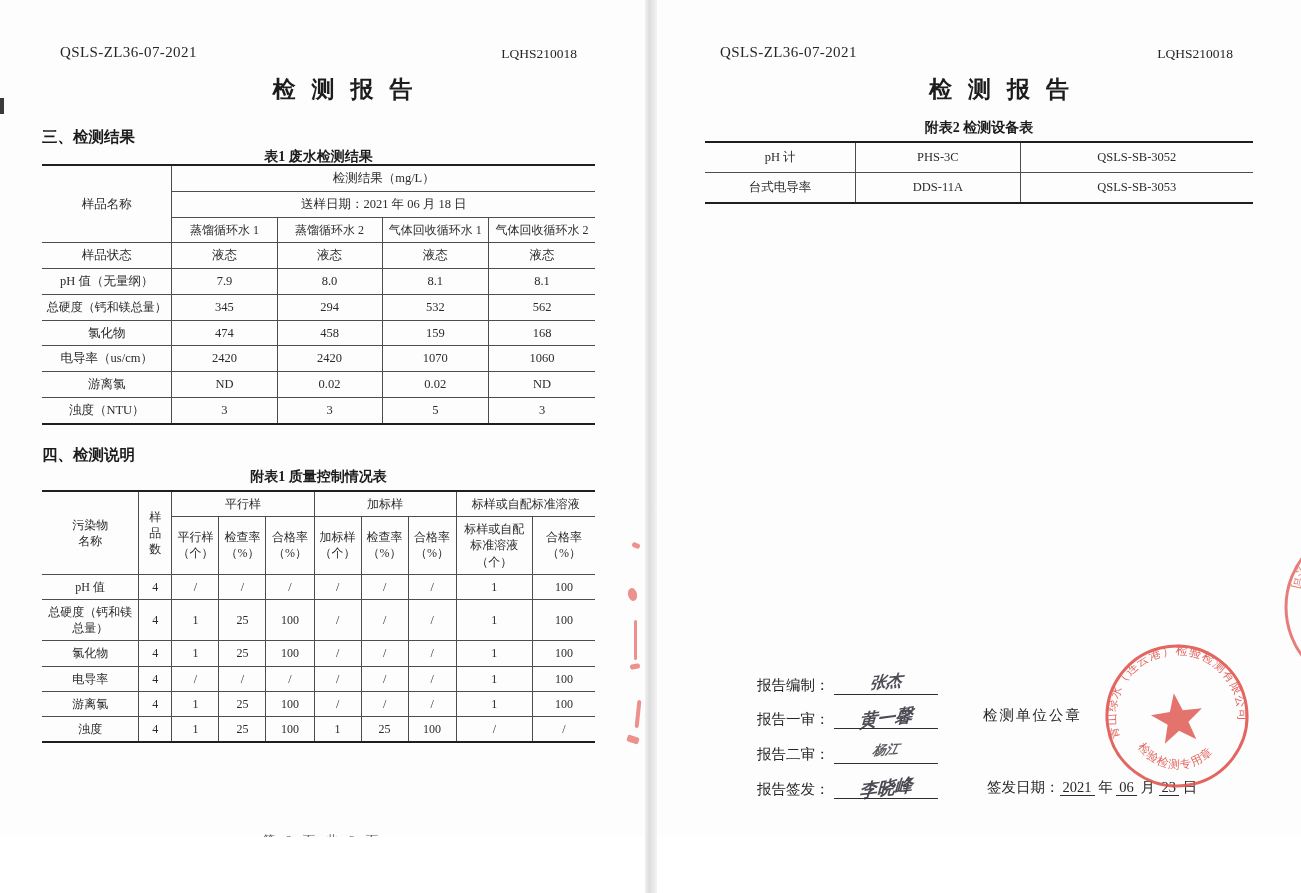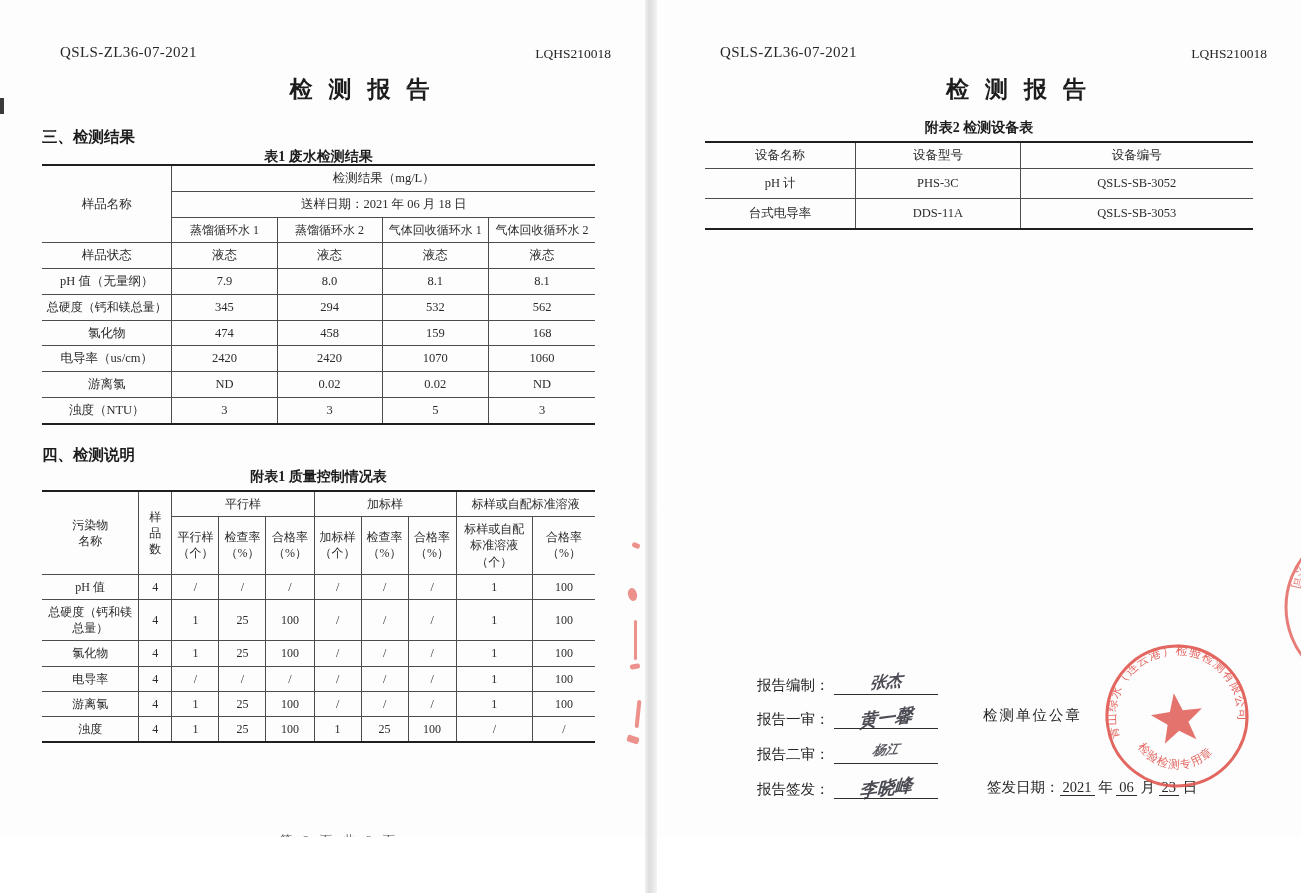--- a/index.html
+++ b/index.html
@@ -1,21 +1,21 @@
 <!DOCTYPE html>
 <html><head>
 <meta charset="utf-8">
 <style>
   html,body{margin:0;padding:0;}
   body{
     width:1301px;height:893px;position:relative;background:#ffffff;
     font-family:"Liberation Serif","DejaVu Serif",serif;color:#262626;
     overflow:hidden;
   }
-  .page{position:absolute;top:0;height:837px;background:#fdfdfd;overflow:hidden;padding-left:34px;}
+  .page{position:absolute;top:0;height:837px;background:#fdfdfd;overflow:hidden;}
   .page-left{left:0;width:645px;}
   .page-right{left:657px;width:644px;}
   .gutter{position:absolute;left:645px;top:0;width:12px;height:893px;
     background:linear-gradient(90deg,#f1f1f1,#dddddd 35%,#e6e6e6 65%,#f4f4f4);}
   .doc-code{position:absolute;top:44px;left:60px;font-size:15px;letter-spacing:.4px;}
   .report-no{position:absolute;top:46px;right:68px;font-size:13.5px;}
   .doc-title{position:absolute;top:74px;left:0;width:100%;text-align:center;
     font-size:23px;font-weight:bold;letter-spacing:16px;text-indent:16px;color:#1c1c1c;margin-left:20px;}
   .section-heading{position:absolute;left:42px;font-size:15.5px;font-weight:bold;color:#1c1c1c;}
   .table-title{position:absolute;left:42px;width:553px;text-align:center;
@@ -281,25 +281,20 @@
 
   <div class="table-title" style="left:48px;width:548px;top:119px">附表2 检测设备表</div>
 
   <table class="rpt equip" style="top:141px">
     <colgroup>
         <col style="width:27.5%">
         <col style="width:30%">
         <col style="width:42.5%">
       </colgroup>
     <tbody>
-        <tr>
-      <th>设备名称</th>
-      <th>设备型号</th>
-      <th>设备编号</th>
-    </tr>
     <tr>
       <td>pH 计</td>
       <td>PHS-3C</td>
       <td>QSLS-SB-3052</td>
     </tr>
     <tr>
       <td>台式电导率</td>
       <td>DDS-11A</td>
       <td>QSLS-SB-3053</td>
     </tr>

